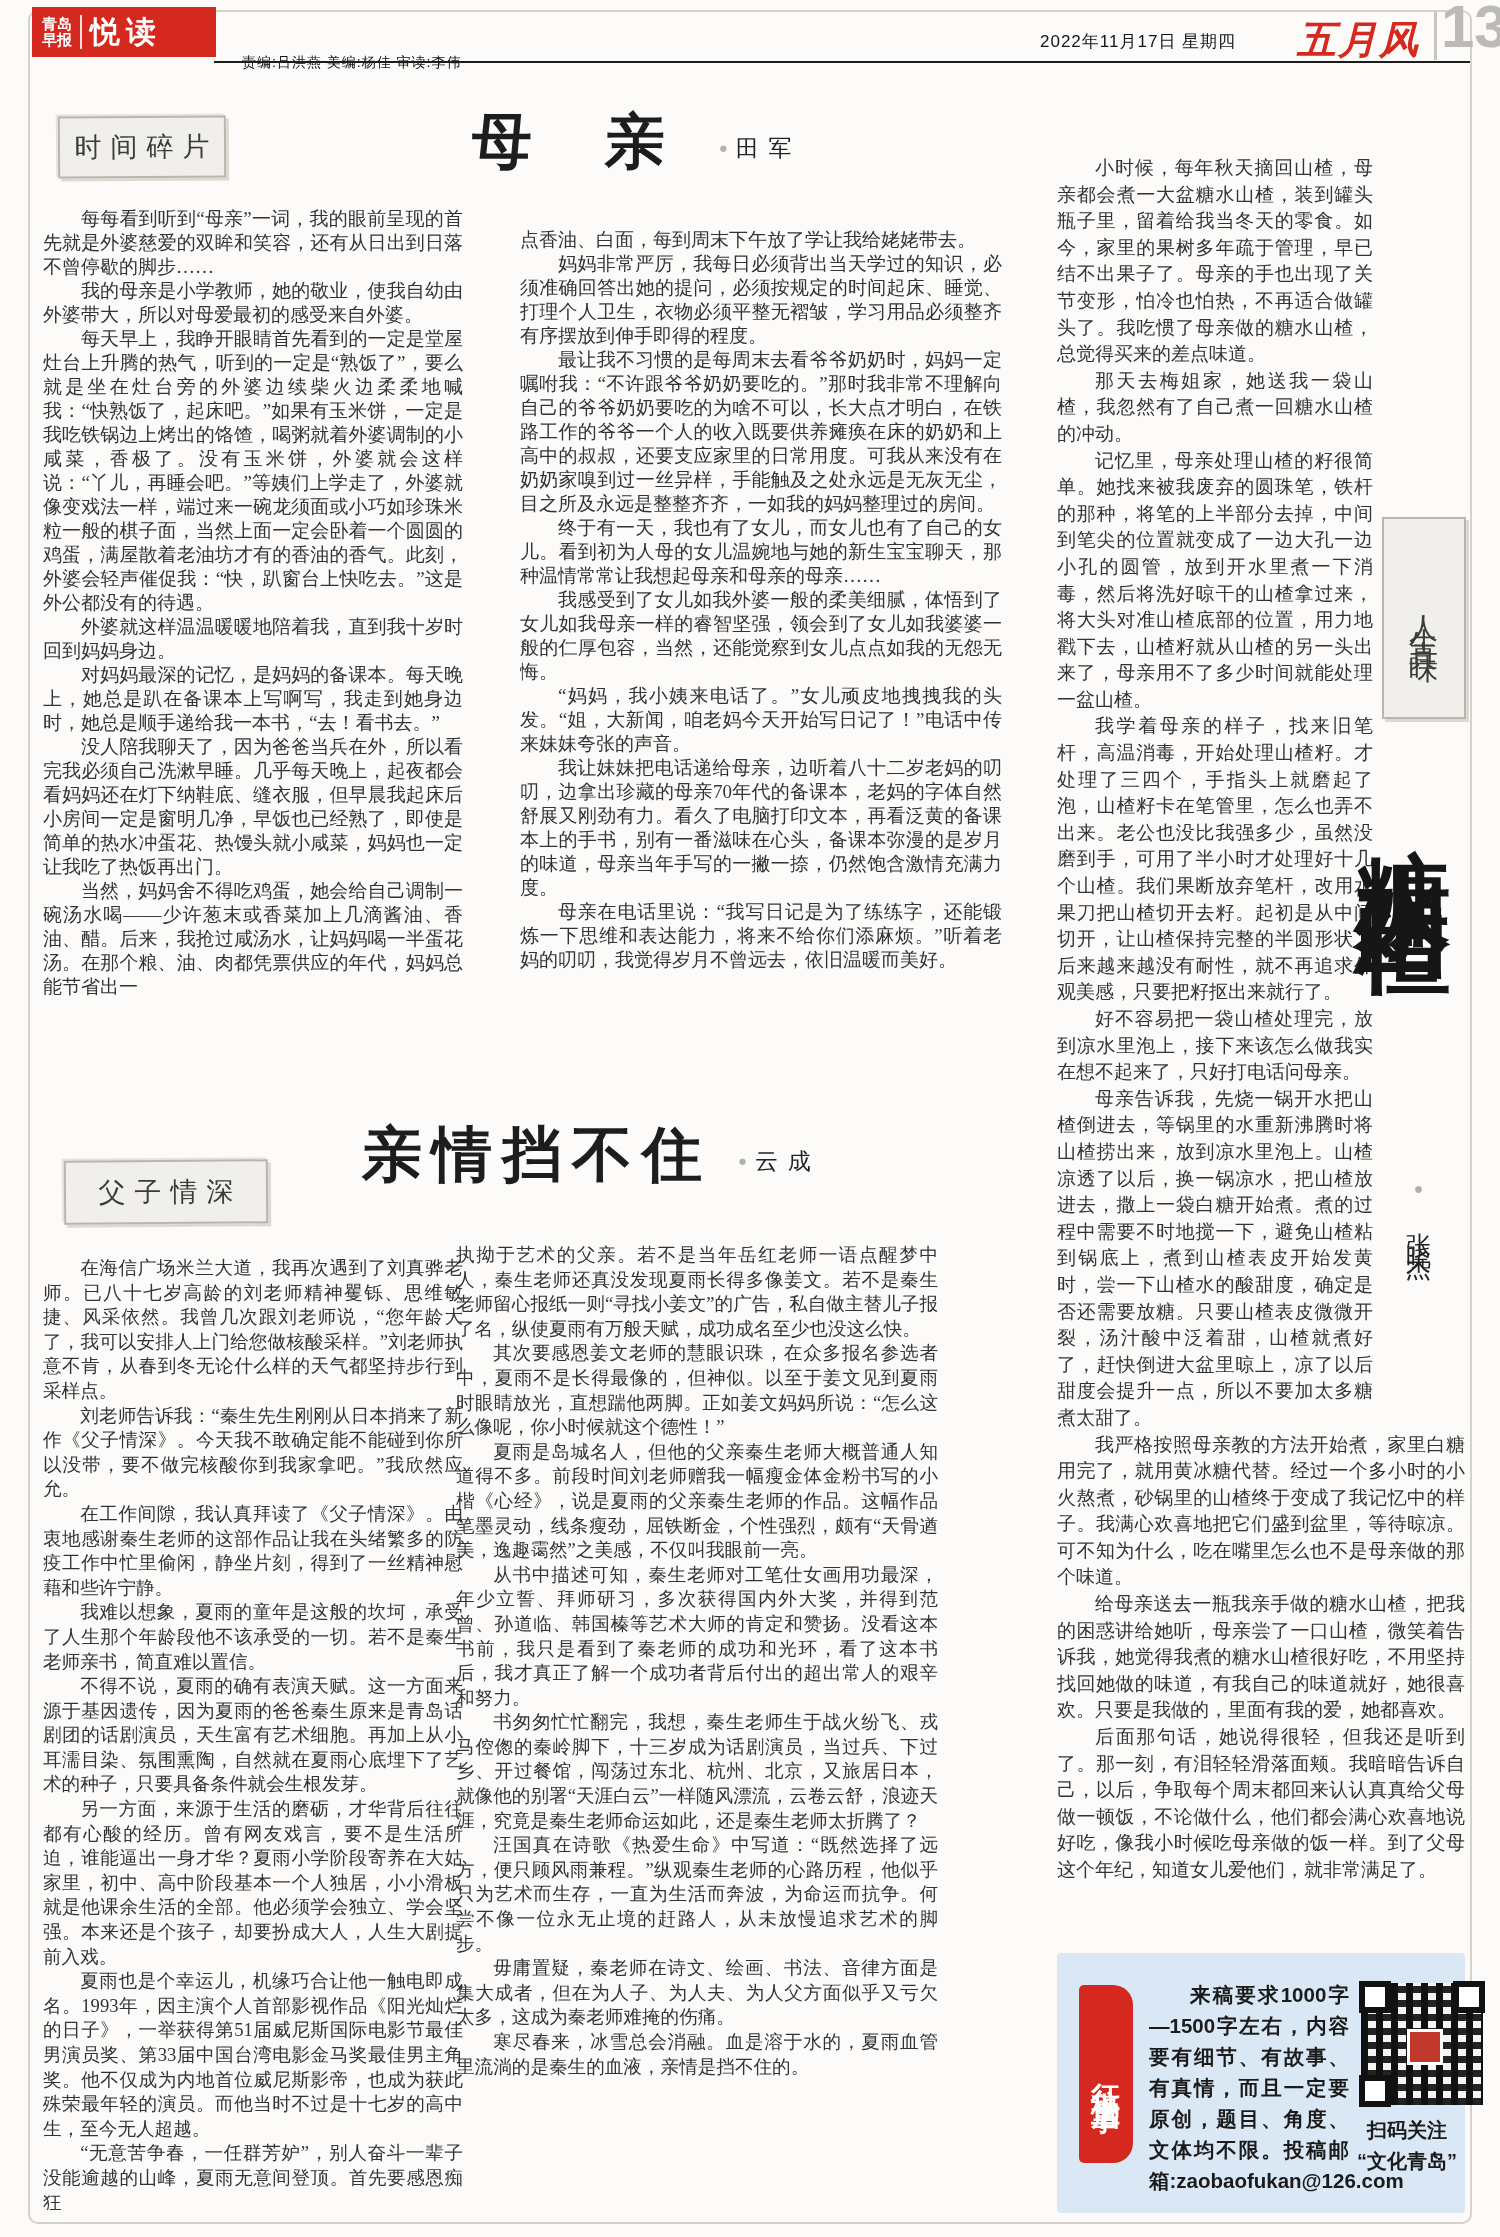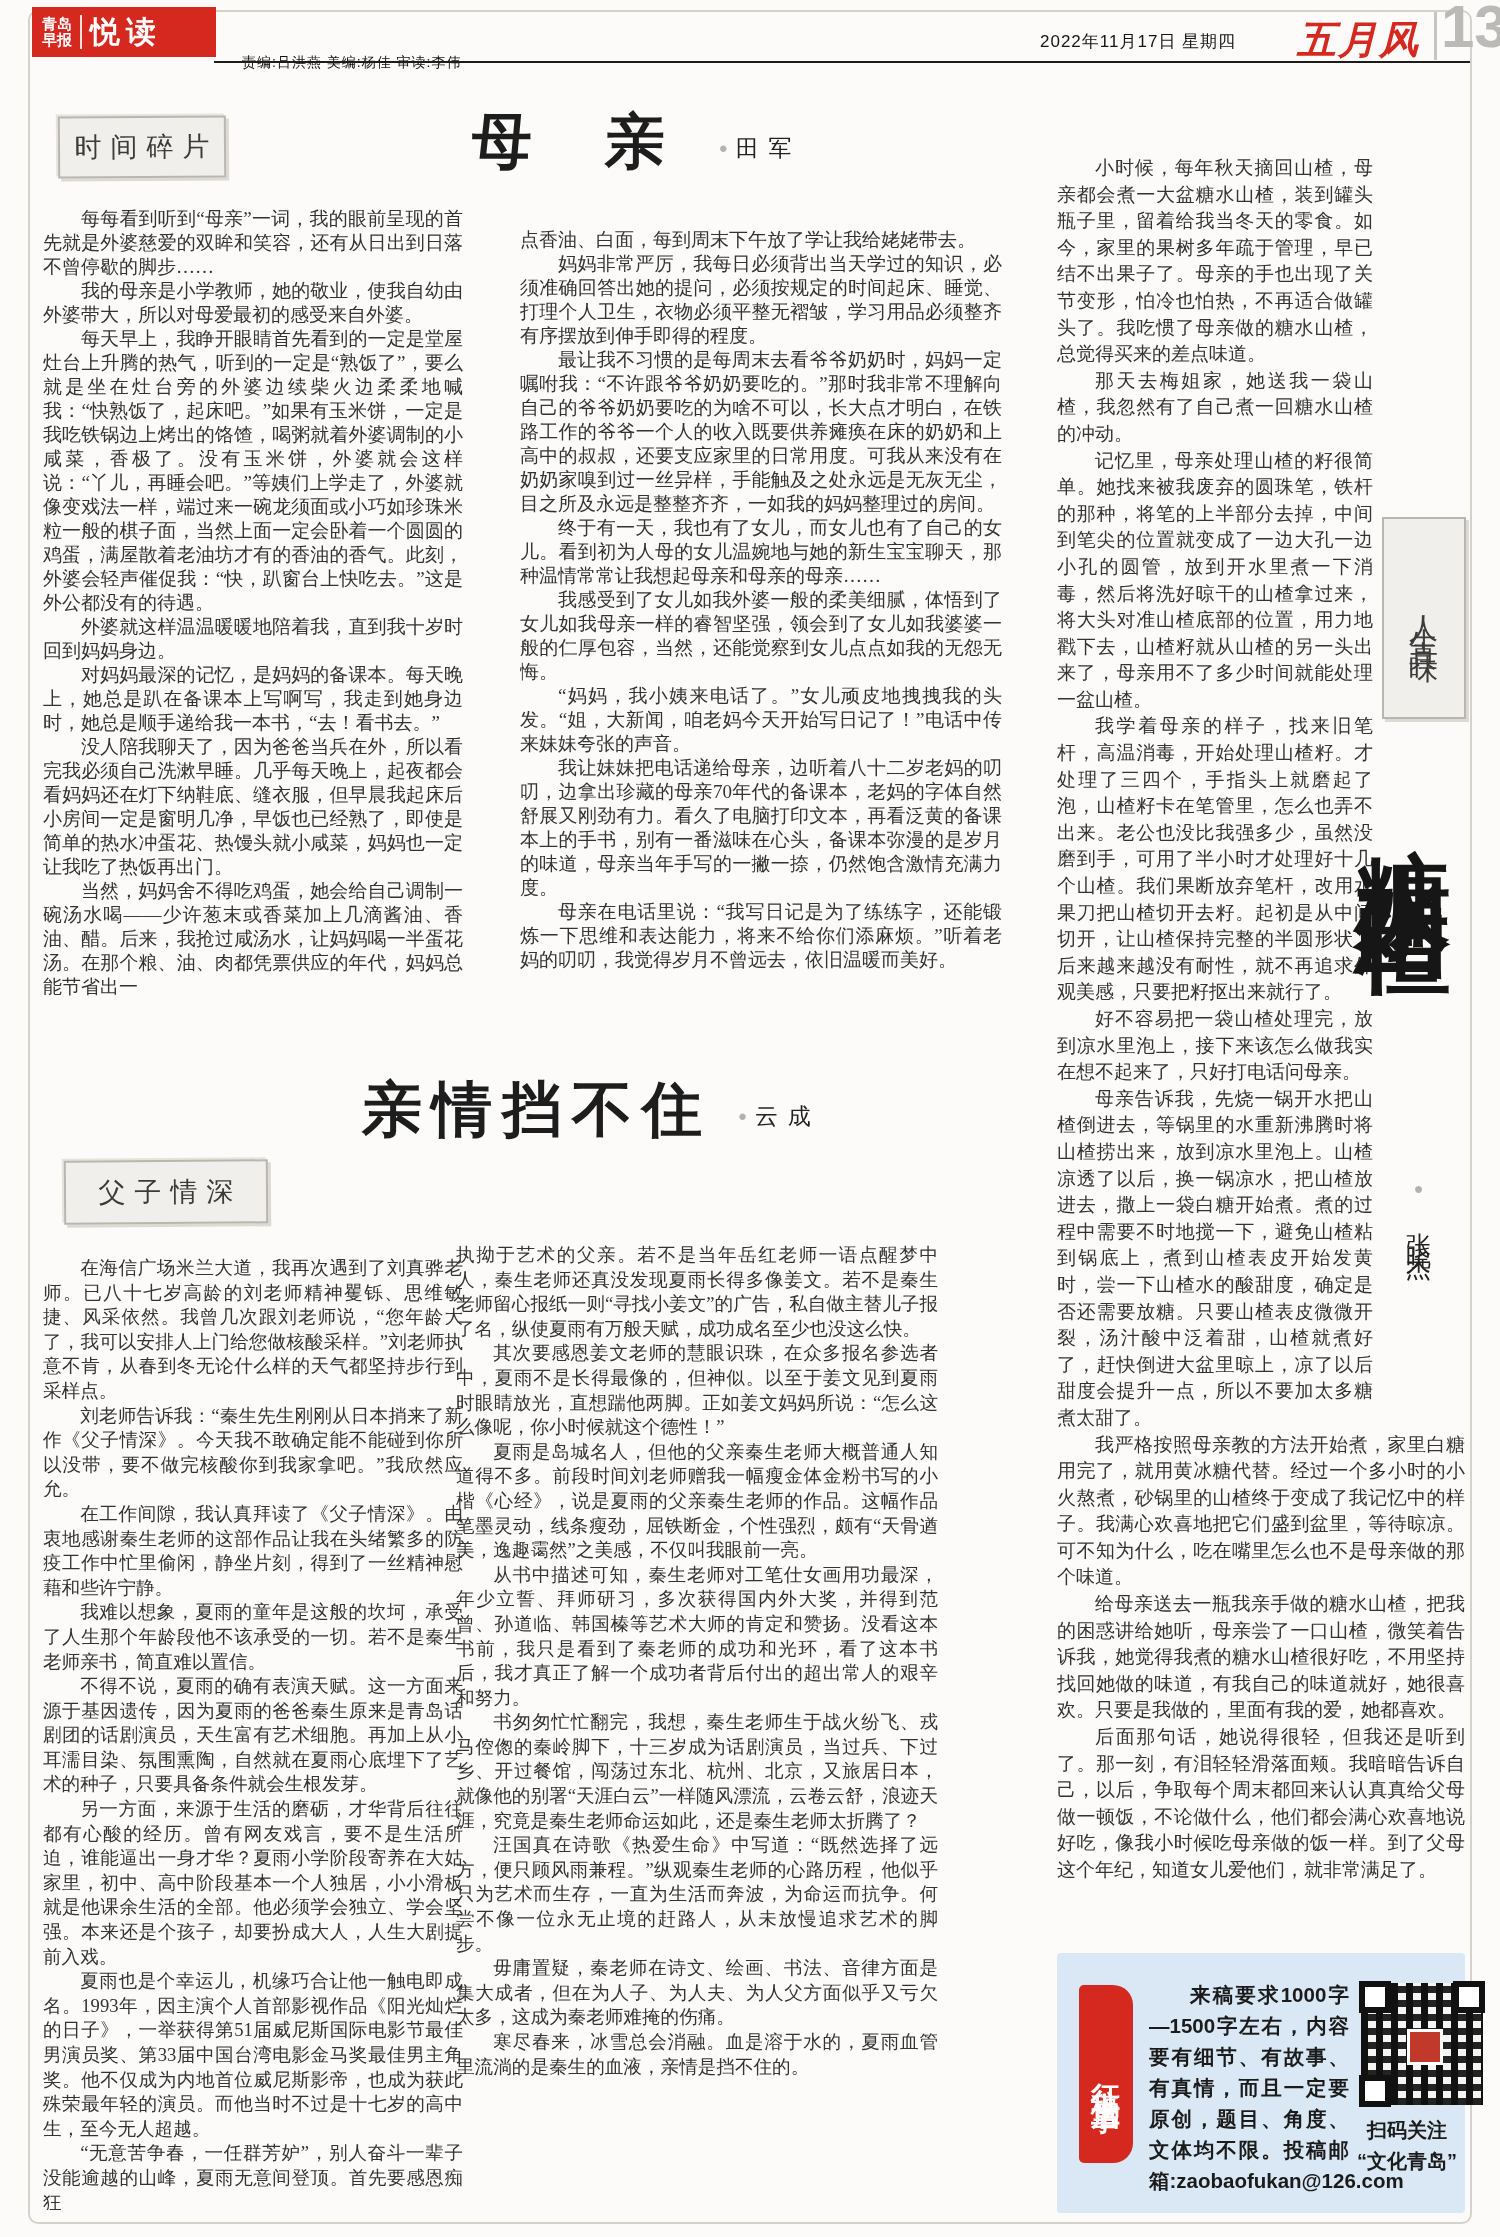--- a/index.html
+++ b/index.html
@@ -136,21 +136,21 @@
       <p>“妈妈，我小姨来电话了。”女儿顽皮地拽拽我的头发。“姐，大新闻，咱老妈今天开始写日记了！”电话中传来妹妹夸张的声音。</p>
       <p>我让妹妹把电话递给母亲，边听着八十二岁老妈的叨叨，边拿出珍藏的母亲70年代的备课本，老妈的字体自然舒展又刚劲有力。看久了电脑打印文本，再看泛黄的备课本上的手书，别有一番滋味在心头，备课本弥漫的是岁月的味道，母亲当年手写的一撇一捺，仍然饱含激情充满力度。</p>
       <p>母亲在电话里说：“我写日记是为了练练字，还能锻炼一下思维和表达能力，将来不给你们添麻烦。”听着老妈的叨叨，我觉得岁月不曾远去，依旧温暖而美好。</p>
     </div>
   </div>
 
   <div>
     <div class="tag-box" style="left:64px;top:1160px;width:200px;height:60px;">
       <span>父子情深</span>
     </div>
-    <div class="title-row" style="left:362px;top:1080px;">
+    <div class="title-row" style="left:362px;top:1125px;">
       <div class="main-title" style="font-size:60px;letter-spacing:10px;">亲情挡不住</div>
       <div class="byline">
         <span class="dot">●</span>
         <span class="author">云 成</span>
       </div>
     </div>
     <div class="t-col col-a2" style="left:43px;top:1256px;width:420px;height:954px;">
       <p>在海信广场米兰大道，我再次遇到了刘真骅老师。已八十七岁高龄的刘老师精神矍铄、思维敏捷、风采依然。我曾几次跟刘老师说，“您年龄大了，我可以安排人上门给您做核酸采样。”刘老师执意不肯，从春到冬无论什么样的天气都坚持步行到采样点。</p>
       <p>刘老师告诉我：“秦生先生刚刚从日本捎来了新作《父子情深》。今天我不敢确定能不能碰到你所以没带，要不做完核酸你到我家拿吧。”我欣然应允。</p>
       <p>在工作间隙，我认真拜读了《父子情深》。由衷地感谢秦生老师的这部作品让我在头绪繁多的防疫工作中忙里偷闲，静坐片刻，得到了一丝精神慰藉和些许宁静。</p>

